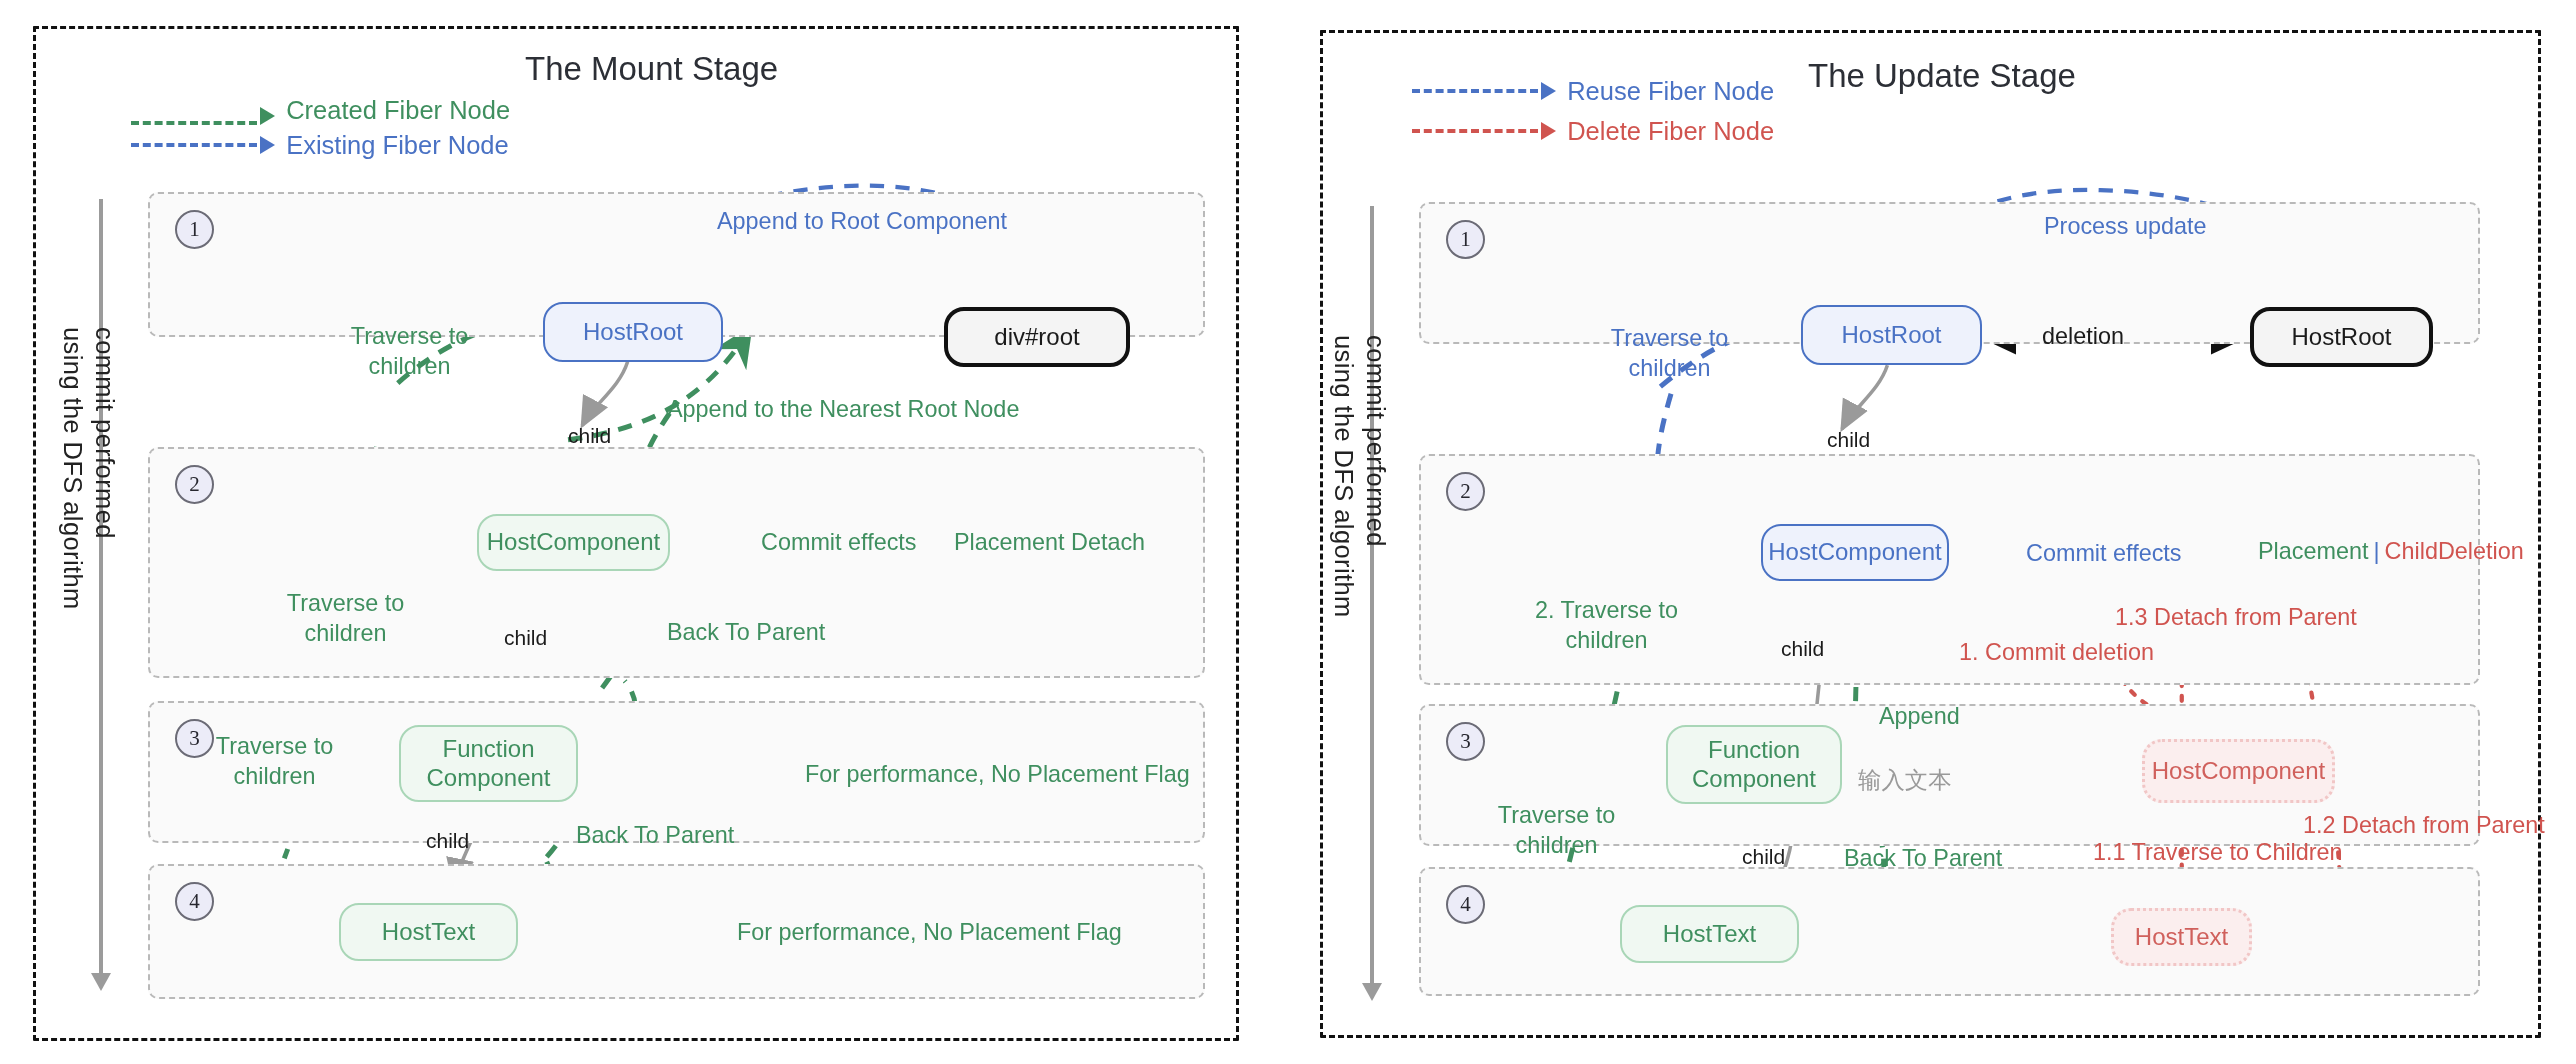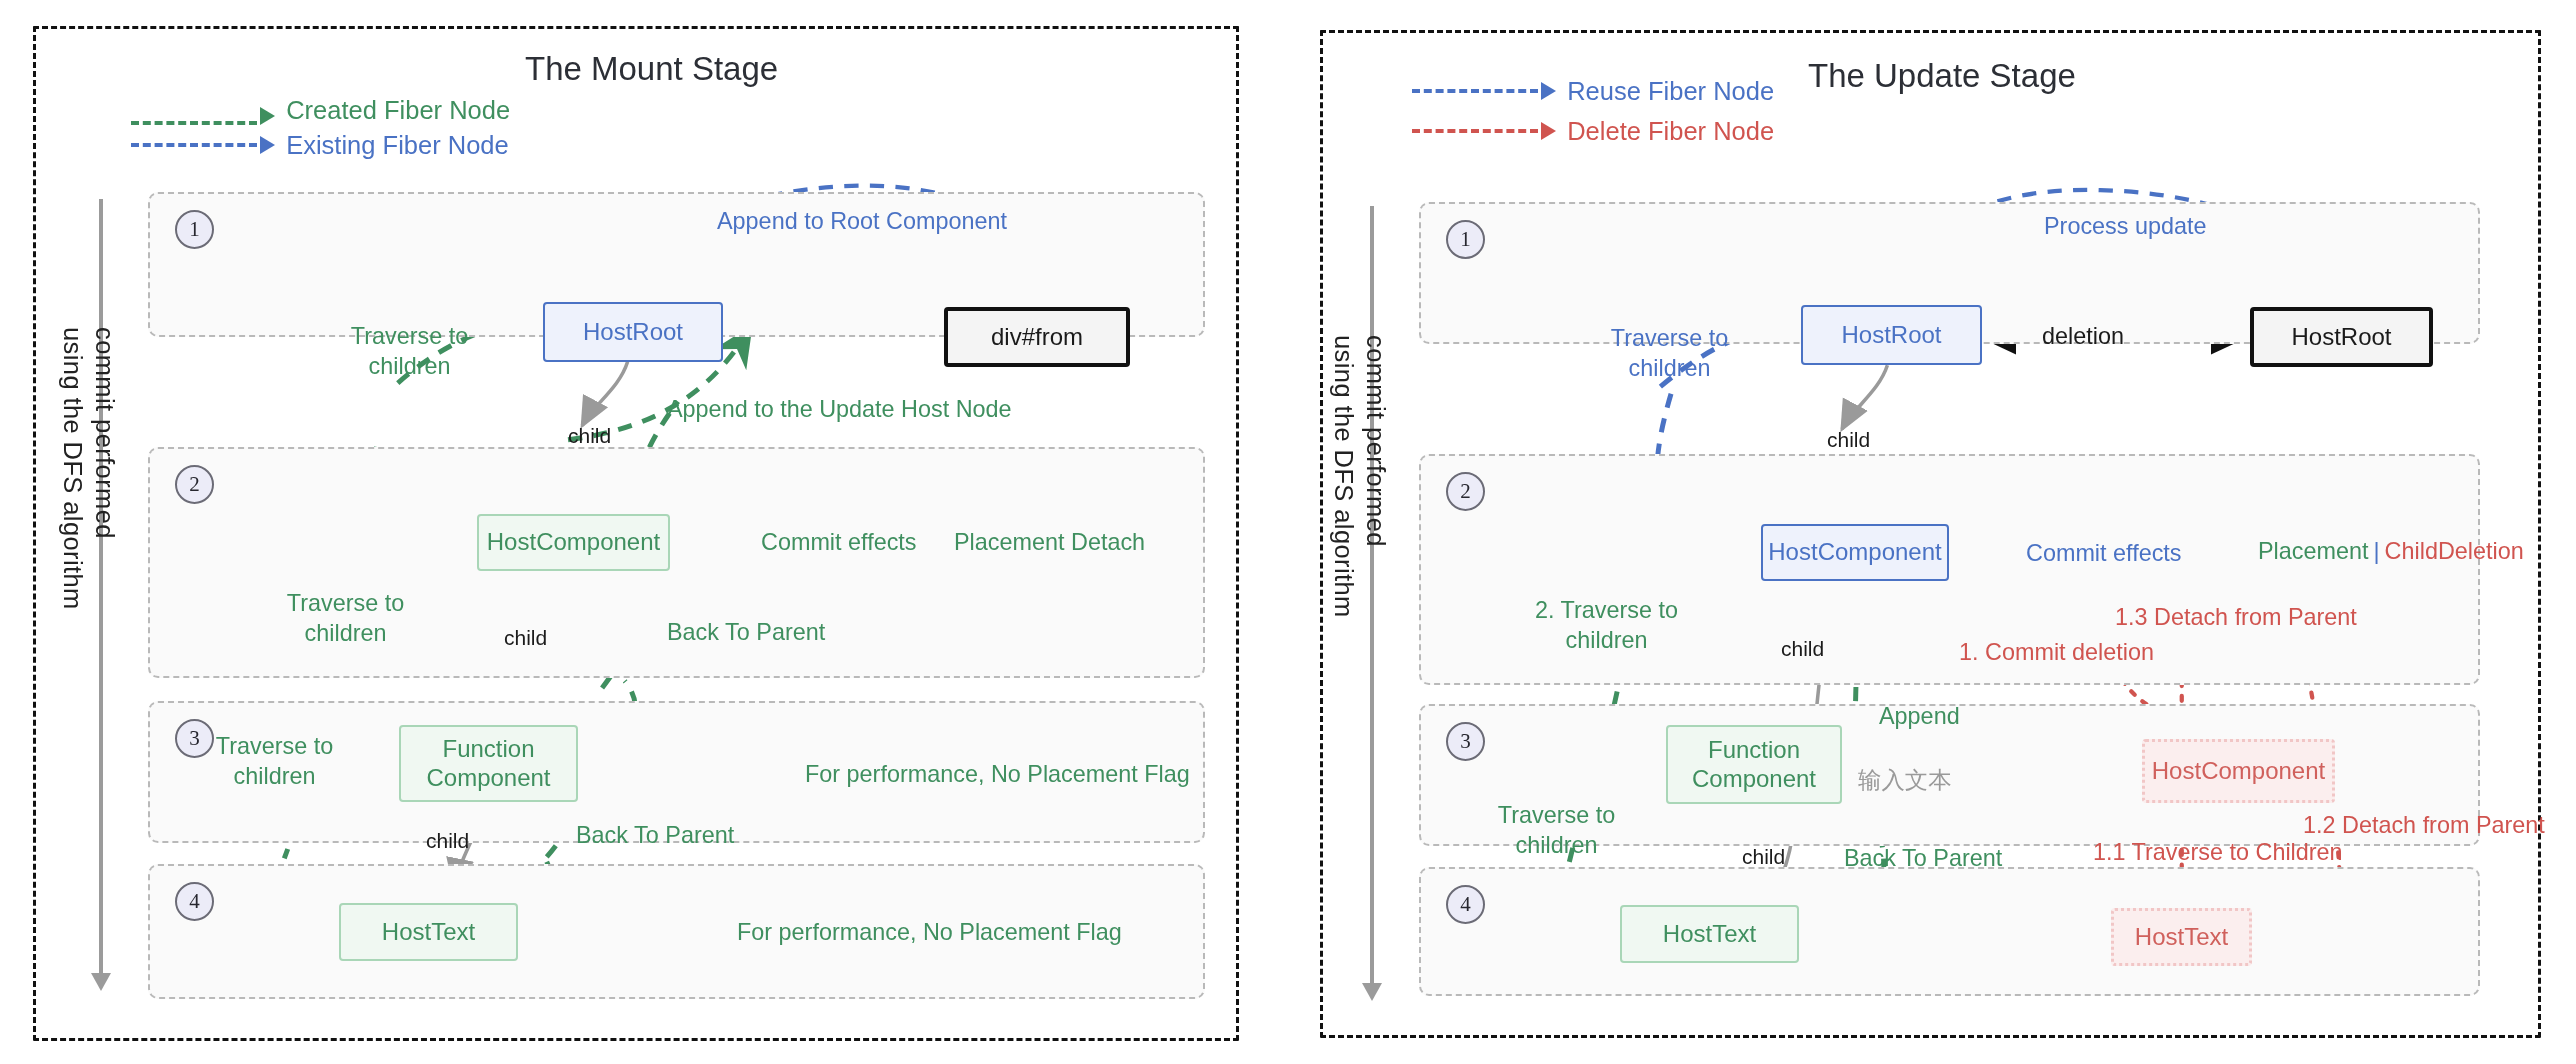--- a/index.html
+++ b/index.html
@@ -31,21 +31,21 @@
     writing-mode:vertical-rl;text-orientation:mixed;line-height:1.25;letter-spacing:0.4px;}
 
   
   .section{position:absolute;border:2.1px dashed #b9b9b9;border-radius:10px;background:#fafafa;box-sizing:border-box;}
   .step-badge{position:absolute;width:35px;height:35px;border:2.8px solid #6b6b76;border-radius:50%;
     background:#ececf8;color:#27272f;font-size:21px;display:flex;align-items:center;justify-content:center;
     font-family:"Liberation Serif",serif;}
 
   
   .node{position:absolute;box-sizing:border-box;display:flex;align-items:center;justify-content:center;
-    text-align:center;font-size:24px;line-height:1.2;border-radius:4px;padding:2.8px 7px;}
+    text-align:center;font-size:24px;line-height:1.2;border-radius:20px;padding:2.8px 7px;}
   .node-blue{background:#eef2fc;border:2.8px solid #4a72c4;color:#4a72c4;}
   .node-green{background:#f0f8f2;border:2.8px solid #a9d6b7;color:#3f8f5f;}
   .node-dark{background:#f4f4f4;border:4.3px solid #111;color:#1a1a1a;}
   .node-red{background:#fbeeee;border:3.5px dotted #f1c6c6;color:#d0605c;}
 
   
   .lbl{position:absolute;font-size:23.4px;line-height:1.3;white-space:nowrap;}
   .lbl.wrap{white-space:normal;text-align:center;}
   .t-green{color:#3f8f5f;}
   .t-blue{color:#4a72c4;}
@@ -211,34 +211,34 @@
     <div class="step-badge" style="left:25px;top:15.6px;">3</div>
   </div>
   <div class="section" style="left:148px;top:864px;width:1057px;height:135px;">
     <div class="step-badge" style="left:25px;top:15.6px;">4</div>
   </div>
 
   <div class="node node-blue" style="left:543px;top:302px;width:180px;height:60px;">
     <span>HostRoot</span>
   </div>
   <div class="node node-dark" style="left:944px;top:307px;width:186px;height:60px;">
-    <span>div#from</span>
+    <span>div#root</span>
   </div>
   <div class="node node-green" style="left:477px;top:514px;width:193px;height:57px;">
     <span>HostComponent</span>
   </div>
   <div class="node node-green" style="left:399px;top:725px;width:179px;height:77px;">
     <span class="wrap">Function Component</span>
   </div>
   <div class="node node-green" style="left:339px;top:903px;width:179px;height:58px;">
     <span>HostText</span>
   </div>
 
   <div class="lbl t-blue" style="left:717px;top:206px;">Append to Root Component</div>
-  <div class="lbl t-green" style="left:667px;top:394px;">Append to the Update Host Node</div>
+  <div class="lbl t-green" style="left:667px;top:394px;">Append to the Nearest Root Node</div>
   <div class="lbl wrap t-green" style="left:342px;top:321px;width:135px;">Traverse to children</div>
   <div class="lbl t-dark f-sm" style="left:568px;top:422px;">child</div>
 
   <div class="lbl t-green" style="left:761px;top:527px;">Commit effects</div>
   <div class="lbl t-green" style="left:954px;top:527px;">Placement Detach</div>
   <div class="lbl wrap t-green" style="left:278px;top:588px;width:135px;">Traverse to children</div>
   <div class="lbl t-green" style="left:667px;top:617px;">Back To Parent</div>
   <div class="lbl t-dark f-sm" style="left:504px;top:624px;">child</div>
 
   <div class="lbl t-green" style="left:805px;top:759px;">For performance, No Placement Flag</div>

